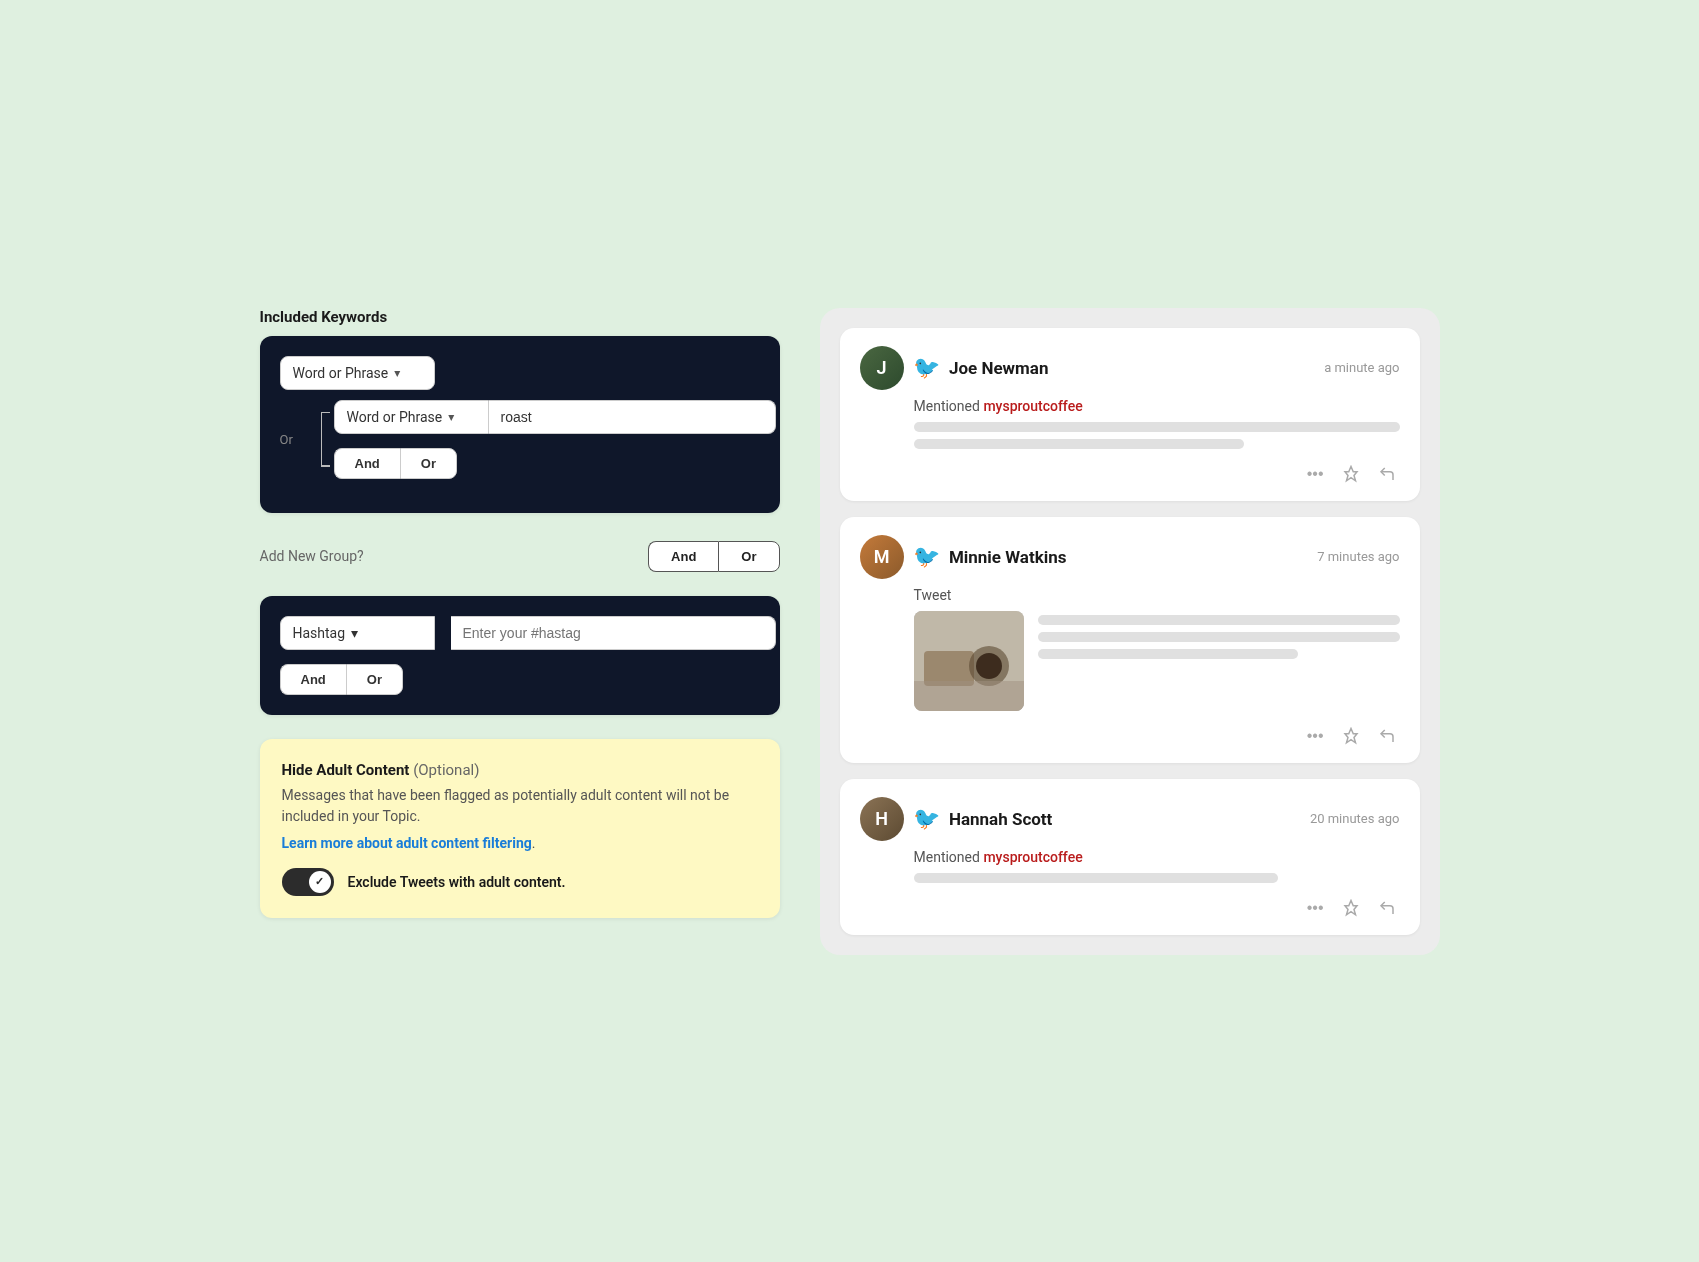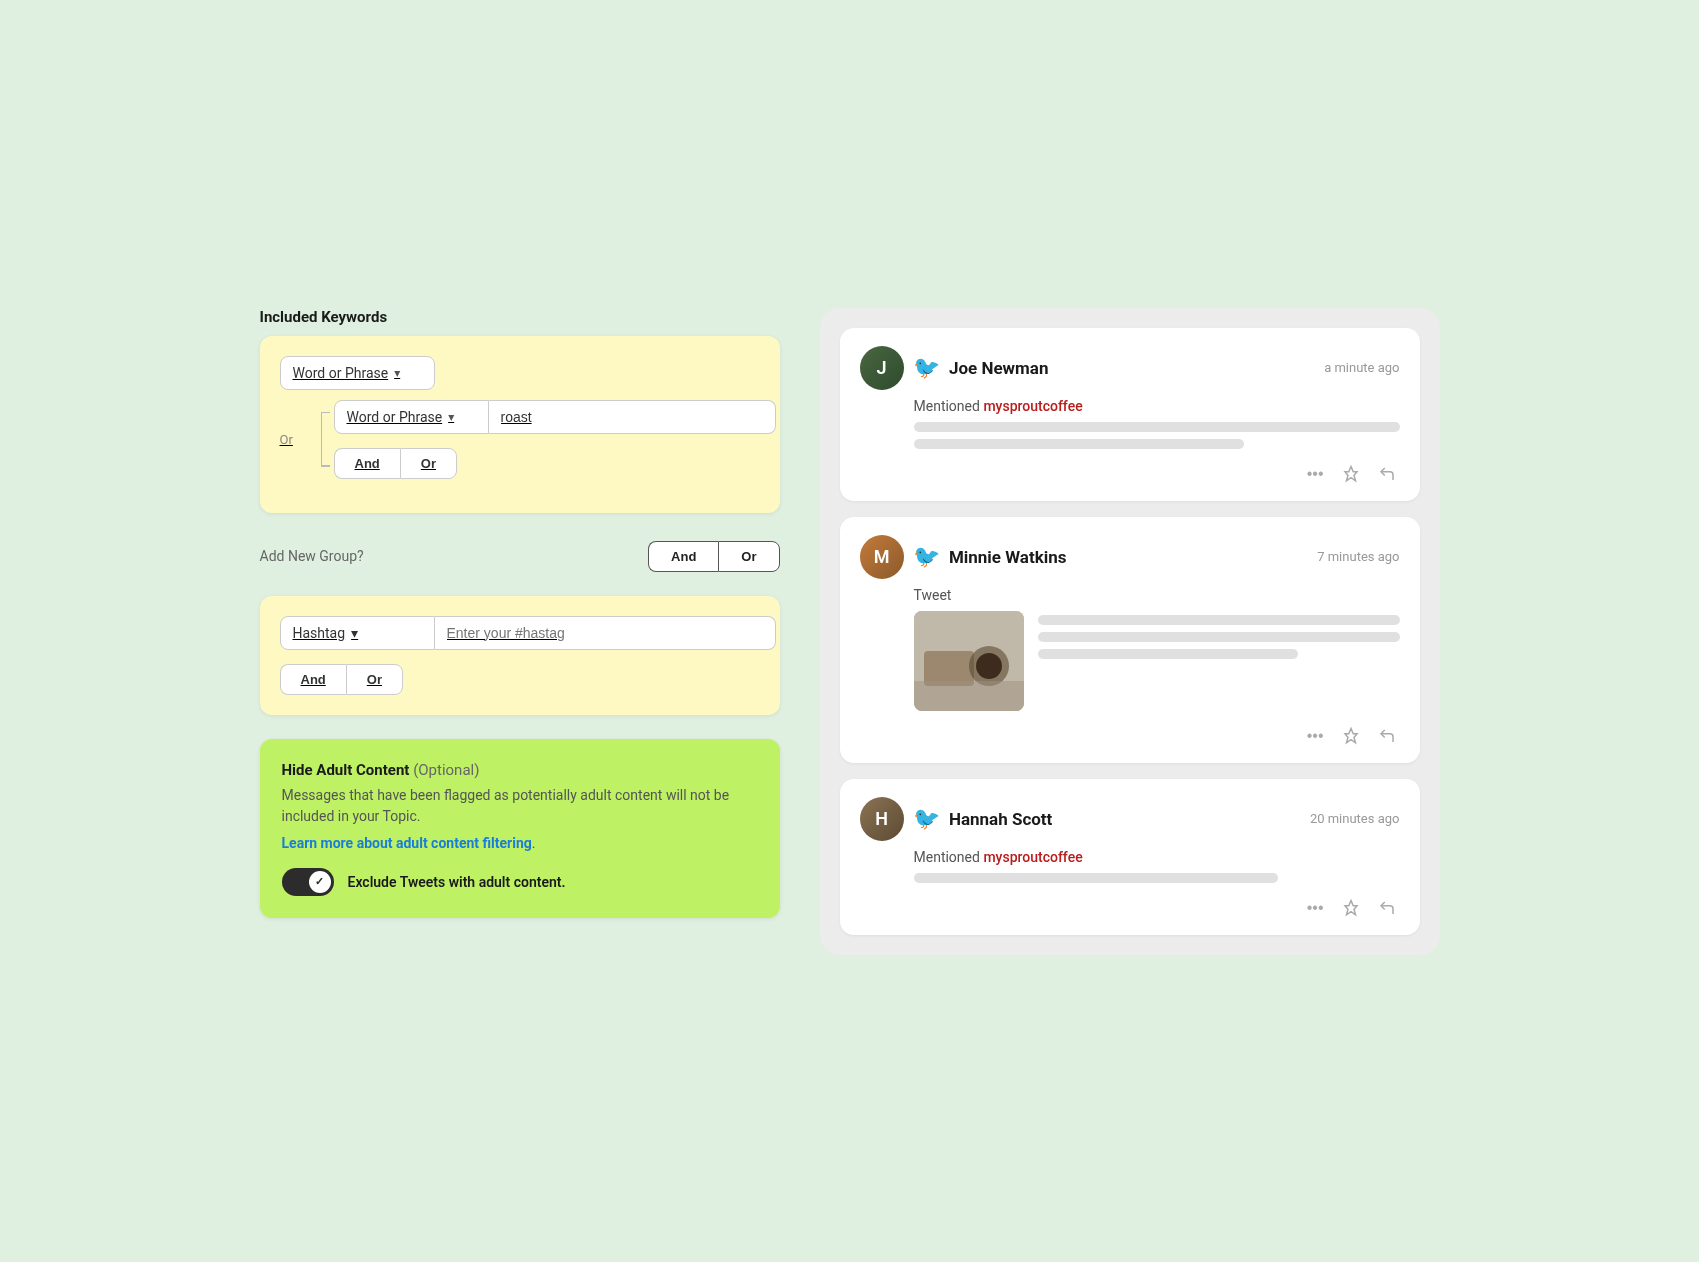--- a/index.html
+++ b/index.html
@@ -30,25 +30,24 @@
       font-size: 15px;
       font-weight: 700;
       color: #1a1a1a;
       margin-bottom: 10px;
     }
     .section-label .optional {
       font-weight: 400;
       color: #666;
     }
     .keyword-card {
-      background: #fef9c3;
+      background: #0f172a;
       border-radius: 12px;
       padding: 20px 4px 20px 20px;
       box-shadow: 0 1px 4px rgba(0,0,0,0.08);
-      text-decoration: underline;
     }
     .keyword-select {
       display: flex;
       align-items: center;
       border: 1.5px solid #ccc;
       border-radius: 8px;
       padding: 8px 12px;
       font-size: 14px;
       background: #fff;
       cursor: pointer;
@@ -135,21 +134,21 @@
     }
     .btn-group-and {
       border-radius: 8px 0 0 8px;
       border-right: none;
     }
     .btn-group-or {
       border-radius: 0 8px 8px 0;
     }
     
     .adult-card {
-      background: #bef264;
+      background: #fef9c3;
       border-radius: 12px;
       padding: 22px 22px 22px 22px;
       box-shadow: 0 1px 4px rgba(0,0,0,0.08);
     }
     .adult-title {
       font-size: 15px;
       font-weight: 700;
       color: #1a1a1a;
       margin-bottom: 6px;
     }
@@ -384,21 +383,21 @@
       <span class="add-group-label">Add New Group?</span>
       <div class="add-group-buttons">
         <button class="btn-group-and">And</button>
         <button class="btn-group-or">Or</button>
       </div>
     </div>
 
     <div>
 
       <div class="keyword-card">
-        <div style="display:flex; align-items:center; gap:0; margin-bottom:14px;">
+        <div style="display:flex; align-items:center; gap:16px; margin-bottom:14px;">
           <div class="keyword-select-standalone">
             <span>Hashtag</span>
             <span class="chevron">▾</span>
           </div>
           <input class="keyword-input" placeholder="Enter your #hastag" style="">
         </div>
         <div class="and-or-buttons">
           <button class="btn-and active">And</button>
           <button class="btn-or">Or</button>
         </div>

